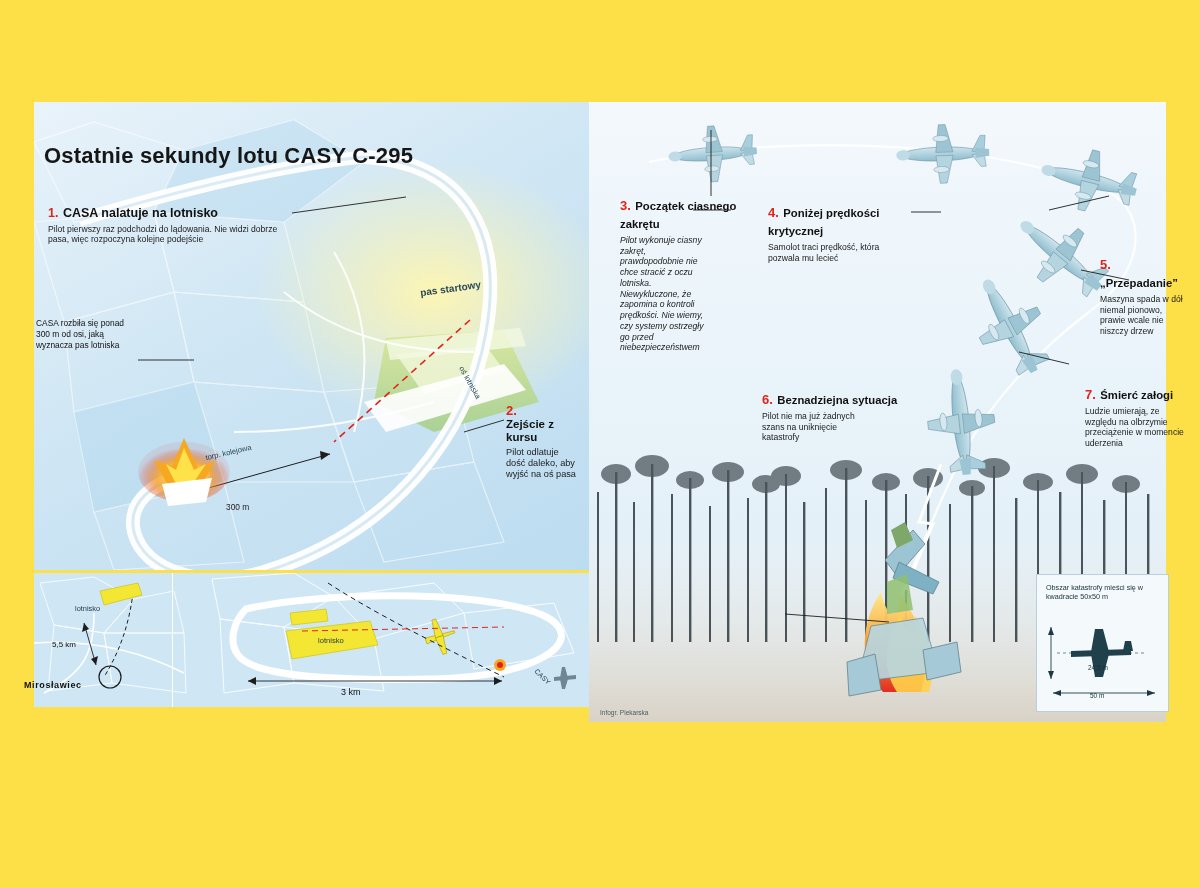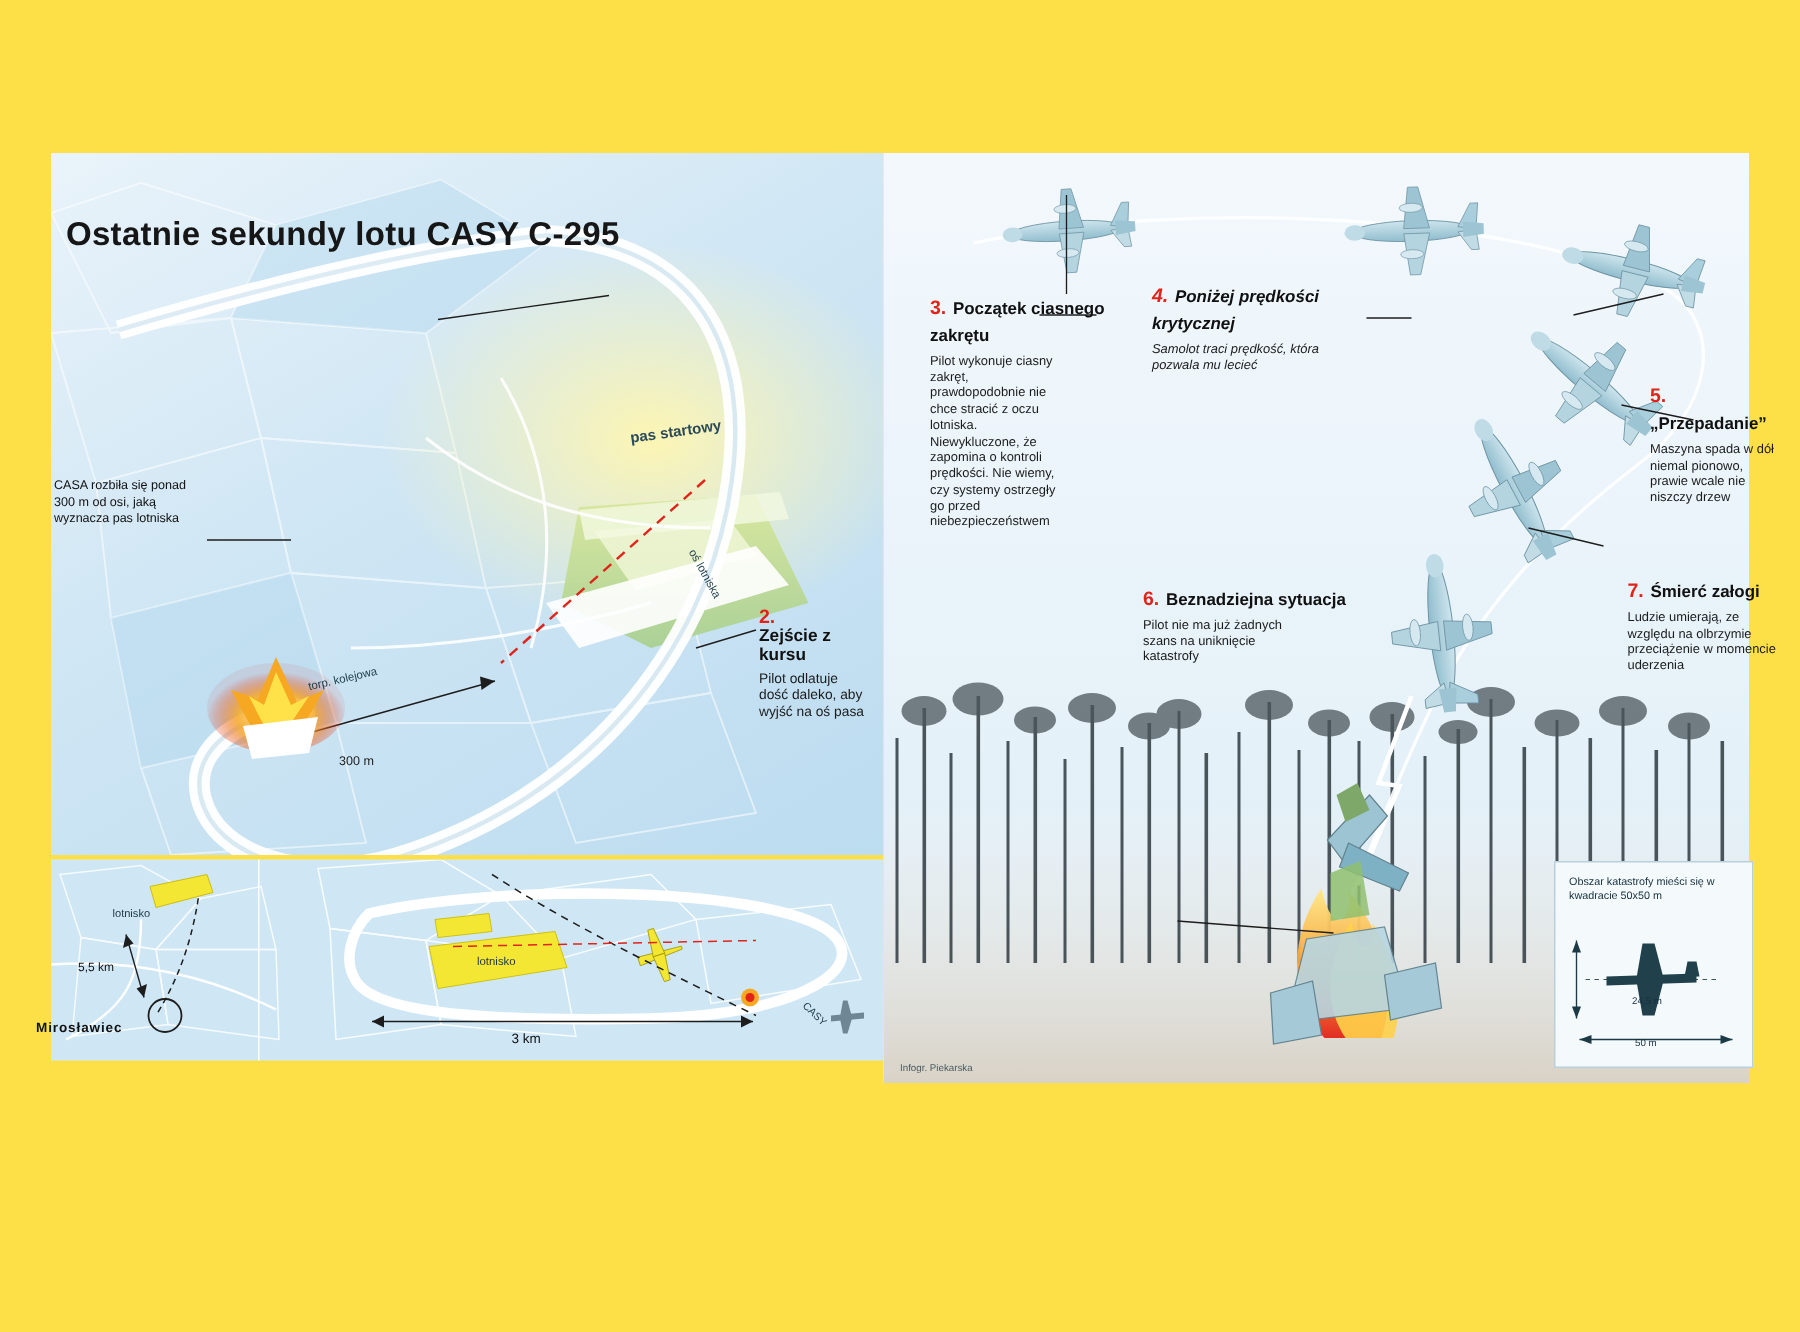--- a/index.html
+++ b/index.html
@@ -95,23 +95,23 @@
     left: 36px; top: 318px;
     width: 102px;
     font-size: 8.4px;
     color: #111;
     line-height: 1.3;
   }
 
   #step3 { left: 620px; top: 196px; width: 128px;}
   #step3 .num { font-size: 13px; }
   #step3 .head { font-size: 11.3px; }
-  #step3 .body { font-size: 8.6px; width: 88px; line-height:1.25;}
-
-  #step4 { left: 768px; top: 188px; width: 145px; font-style: italic;}
+  #step3 .body { font-size: 8.6px; width: 88px; line-height:1.25;font-style:italic;}
+
+  #step4 { left: 768px; top: 203px; width: 145px;}
   #step4 .num { font-size: 13px; }
   #step4 .head { font-size: 11.3px; }
   #step4 .body { font-size: 8.6px; width: 120px; line-height:1.25;}
 
   #step5 { left: 1100px; top: 255px; width: 90px;}
   #step5 .num { font-size: 13px; }
   #step5 .head { font-size: 11.3px; }
   #step5 .body { font-size: 8.6px; width: 86px; line-height:1.25;}
 
   #step6 { left: 762px; top: 362px; width: 170px; margin-top: 28px;}
@@ -519,20 +519,25 @@
         <line x1="460" y1="108" x2="520" y2="94"></line>
         <line x1="492" y1="168" x2="540" y2="178"></line>
         <line x1="430" y1="250" x2="480" y2="262"></line>
         <line x1="300" y1="520" x2="196" y2="512"></line>
       </g>
     </svg>
   </div>
 
   <div class="title">Ostatnie sekundy lotu CASY C-295</div>
 
+  <div class="step" id="step1">
+    <span class="num inline-head">1.</span>
+    <span class="head inline-head">CASA nalatuje na lotnisko</span>
+    <div class="body">Pilot pierwszy raz podchodzi do lądowania. Nie widzi dobrze pasa, więc rozpoczyna kolejne podejście</div>
+  </div>
 
   <div class="step" id="step2">
     <span class="num">2.</span>
     <span class="head">Zejście z kursu</span>
     <div class="body">Pilot odlatuje dość daleko, aby wyjść na oś pasa</div>
   </div>
 
   <div id="note-casa">CASA rozbiła się ponad 300 m od osi, jaką wyznacza pas lotniska</div>
 
   <div class="map-label" id="lbl-pas">pas startowy</div>

